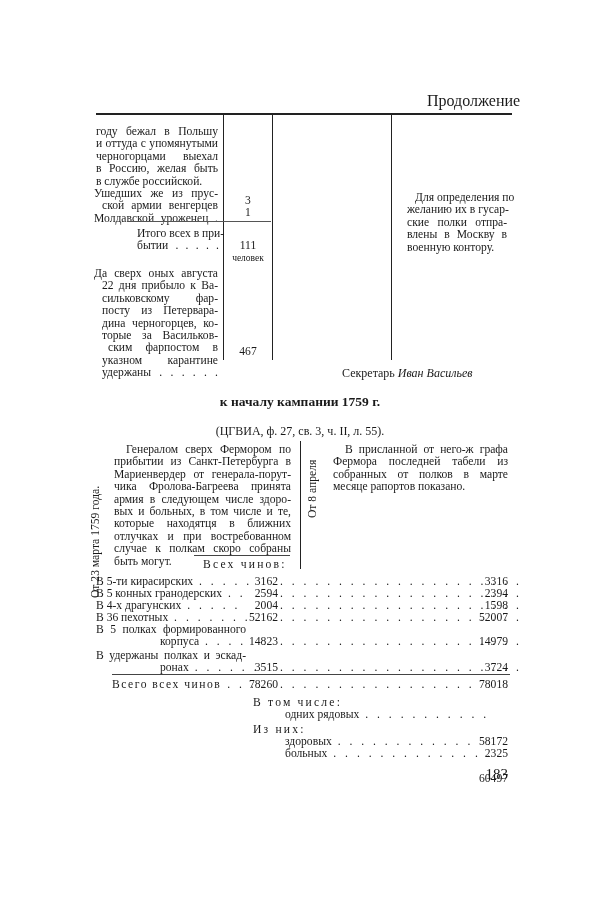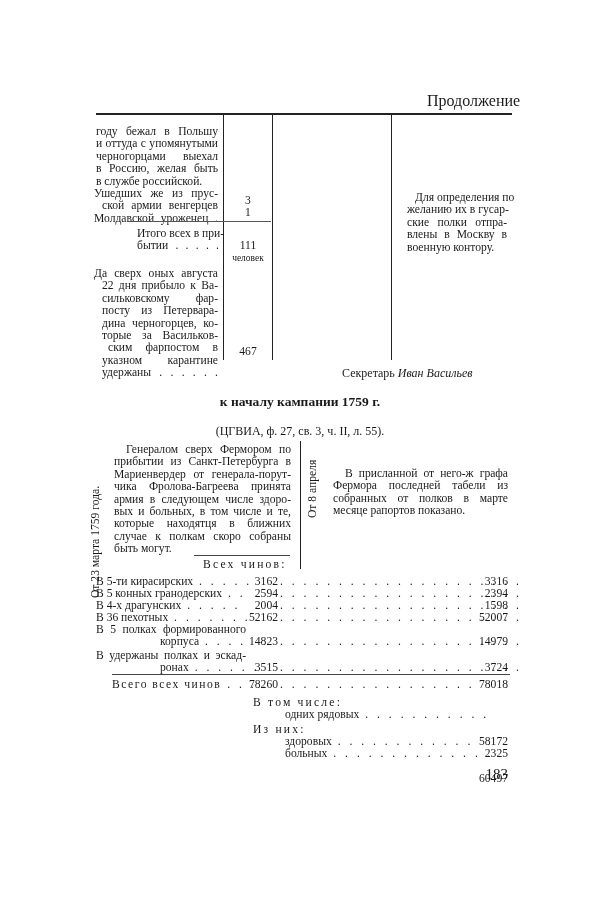--- a/index.html
+++ b/index.html
@@ -88,30 +88,31 @@
 <div class="abs rot" style="left:306px; top:518px; width:80px;">От 8 апреля</div>
 
 <div class="abs t" style="left:114px; top:444px; width:177px;">
   <span class="just" style="padding-left:12px;">Генералом сверх Фермором по</span>
   <span class="just">прибытии из Санкт-Петербурга в</span>
   <span class="just">Мариенвердер от генерала-порут-</span>
   <span class="just">чика Фролова-Багреева принята</span>
   <span class="just">армия в следующем числе здоро-</span>
   <span class="just">вых и больных, в том числе и те,</span>
   <span class="just">которые находятця в ближних</span>
+  <span class="just">отлучках и при востребованном</span>
   <span class="just">случае к полкам скоро собраны</span>
   <span style="display:block">быть могут.</span>
 </div>
 <div class="hl" style="left:194px; top:555px; width:96px; background:#444;"></div>
 <div class="abs t spaced" style="left:203px; top:559px;">Всех чинов:</div>
 
 <div class="vl" style="left:300px; top:441px; height:128px;"></div>
 
 <div class="abs t" style="left:333px; top:444px; width:175px;">
-  <span class="just" style="padding-left:12px;margin-top:24px;">В присланной от него-ж графа</span>
+  <span class="just" style="padding-left:12px;">В присланной от него-ж графа</span>
   <span class="just">Фермора последней табели из</span>
   <span class="just">собранных от полков в марте</span>
   <span style="display:block">месяце рапортов показано.</span>
 </div>
 
 <div class="row" style="left:96px; top:576px;"><span>В 5-ти кирасирских</span><span class="dots"> . . . . .</span></div>
 <div class="row right" style="left:230px; top:576px; width:48px;">3162</div>
 <div class="row" style="left:280px; top:576px;"><span class="dots">. . . . . . . . . . . . . . . . . . . . .</span></div>
 <div class="row right" style="left:460px; top:576px; width:48px;">3316</div>
 

